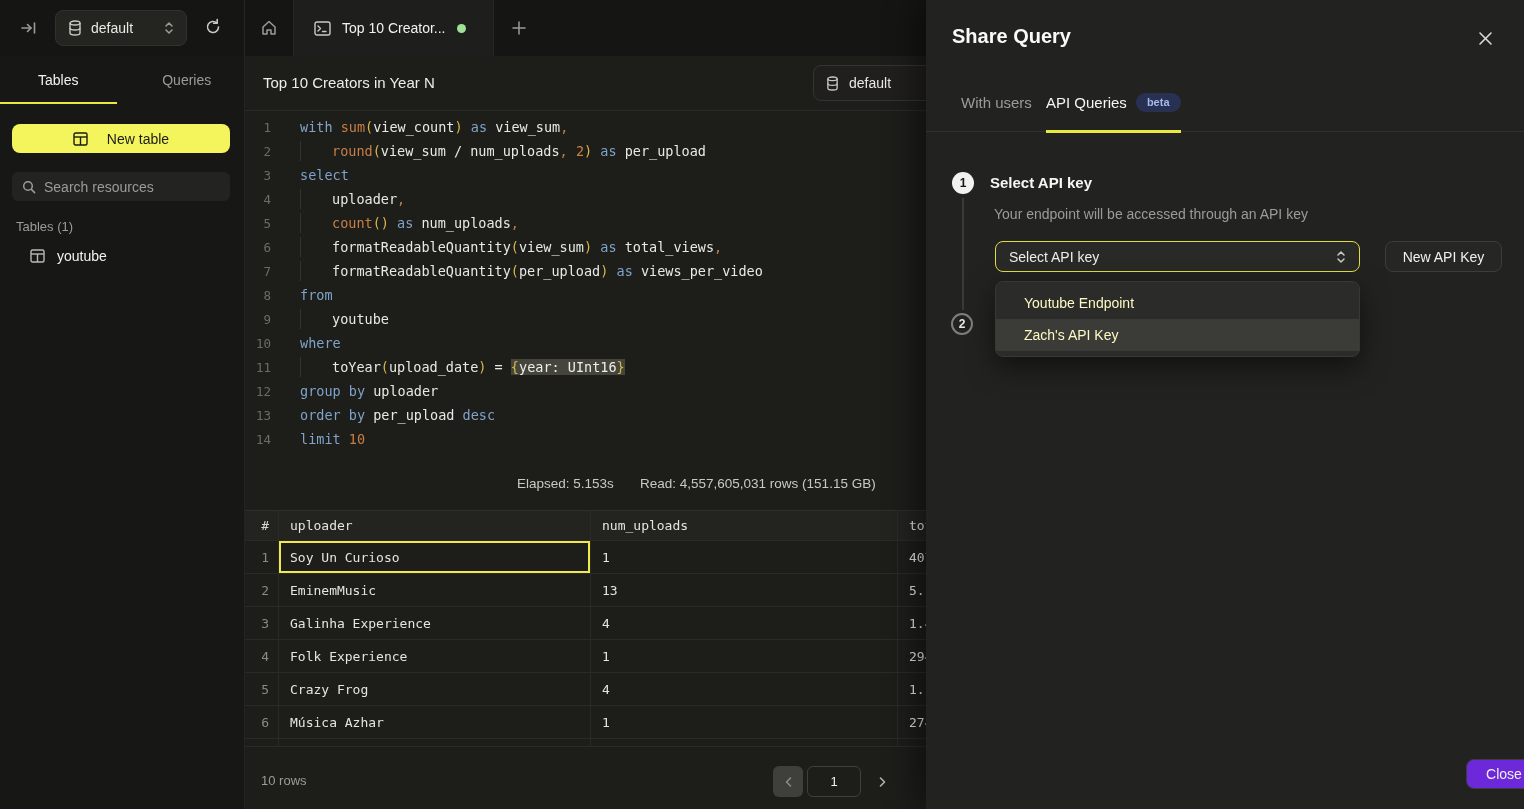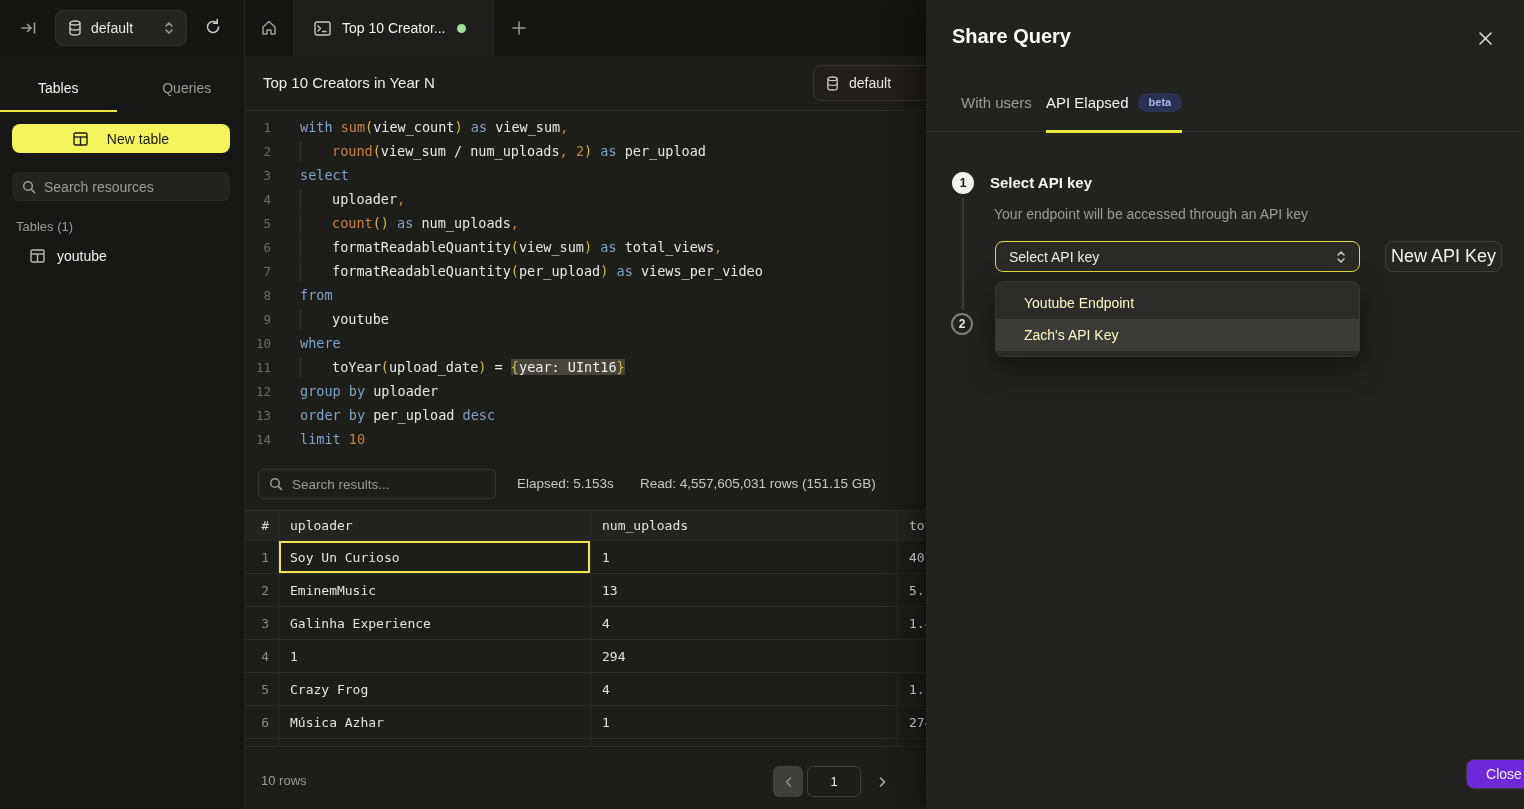--- a/index.html
+++ b/index.html
@@ -24,21 +24,21 @@
   #db-select-top .lbl{font-size:14px;flex:1;}
   #refresh-btn{left:204px;top:18px;color:#c9c9c4;cursor:pointer;}
   #home-btn{left:245px;top:0;width:48px;height:56px;display:flex;align-items:center;justify-content:center;color:var(--muted);cursor:pointer;}
   #query-tab{left:294px;top:0;width:199px;height:56px;background:#1e1e1c;display:flex;align-items:center;gap:11px;padding:0 20px;cursor:pointer;}
   #query-tab .t-label{font-size:14px;color:#f2f2ef;white-space:nowrap;overflow:hidden;}
   #tab-dot{width:9px;height:9px;border-radius:50%;background:var(--green);flex:none;}
   #new-tab-btn{left:493px;top:0;width:52px;height:56px;display:flex;align-items:center;justify-content:center;color:var(--muted);cursor:pointer;}
 
   
   #sidebar{left:0;top:56px;width:245px;height:753px;background:#171715;border-right:1px solid #242422;}
-  .side-tabs{position:absolute;left:0;top:8px;width:245px;height:48px;display:flex;gap:12px;}
+  .side-tabs{position:absolute;left:0;top:0;width:245px;height:48px;display:flex;gap:12px;}
   .side-tab{flex:1;display:flex;align-items:center;justify-content:center;font-size:14px;color:var(--muted);cursor:pointer;position:relative;}
   .side-tab.active{color:#f2f2ef;}
   .side-tab.active::after{content:"";position:absolute;left:0;right:0;bottom:0;height:2px;background:var(--yellow-line);}
   #new-table-btn{left:12px;top:68px;width:218px;height:29px;background:var(--yellow);border-radius:8px;
     display:flex;align-items:center;justify-content:center;gap:19px;color:#1b1b17;font-size:14px;font-weight:500;cursor:pointer;}
   #resource-search{left:12px;top:116px;width:218px;height:29px;background:#232321;border-radius:6px;
     display:flex;align-items:center;gap:8px;padding:0 10px;color:var(--muted);cursor:text;}
   #resource-search .ph{font-size:14px;}
   #tables-section-label{left:16px;top:163px;font-size:13px;color:var(--muted);}
   #table-item-youtube{left:0;top:186px;width:245px;height:28px;display:flex;align-items:center;gap:12px;padding:0 0 0 30px;cursor:pointer;}
@@ -105,21 +105,21 @@
     font-size:12px;font-weight:700;}
   #step1-circle{left:26px;top:172px;background:#f2f2ef;color:#17171a;}
   #step-connector{position:absolute;left:36px;top:198px;width:2px;height:112px;background:#3a3a37;}
   #step2-circle{left:25px;top:313px;background:var(--bg2);border:2px solid #7f7f7a;color:#e8e8e5;}
   #step1-title{position:absolute;left:64px;top:174px;font-size:15px;font-weight:700;color:#f5f5f2;}
   #step1-desc{position:absolute;left:68px;top:206px;font-size:14px;color:var(--muted);}
   #api-key-select{position:absolute;left:69px;top:241px;width:365px;height:31px;background:#292927;border:1px solid #e0dd40;
     border-radius:8px;display:flex;align-items:center;padding:0 13px;cursor:pointer;}
   #api-key-select .lbl{flex:1;font-size:14px;color:#eDeDea;}
   #new-api-key-btn{position:absolute;left:459px;top:241px;width:117px;height:31px;background:#262624;border:1px solid #3d3d3a;
-    border-radius:8px;display:flex;align-items:center;justify-content:center;font-size:18px;color:#f0f0ec;cursor:pointer;}
+    border-radius:8px;display:flex;align-items:center;justify-content:center;font-size:14px;color:#f0f0ec;cursor:pointer;}
   #dd-menu{position:absolute;left:69px;top:281px;width:365px;background:#2b2b29;border:1px solid #39392f;border-radius:8px;
     padding:5px 0;box-shadow:0 10px 28px rgba(0,0,0,.5);}
   .dd-item{height:32px;display:flex;align-items:center;padding:0 28px;font-size:14px;color:#fef9c3;cursor:pointer;}
   .dd-item.hl{background:#3b3b38;}
   #close-btn{position:absolute;left:510px;top:759px;width:76px;height:30px;background:#6d28d9;border:1px solid #3d3d3a;
     border-radius:8px;display:flex;align-items:center;justify-content:center;font-size:14px;color:#f0f0ec;cursor:pointer;margin-left:30px;}
 </style>
 </head>
 <body>
 
@@ -293,29 +293,20 @@
             <span class="code"><span class="tok-kw">order by</span><span class="tok-pl"> per_upload </span><span class="tok-kw">desc</span></span>
           </div>
           <div class="line">
             <span class="ln">14</span>
             <span class="code"><span class="tok-kw">limit</span><span class="tok-pl"> </span><span class="tok-nm">10</span></span>
           </div>
         </div>
     </div>
 
     <div id="results-toolbar" class="abs">
-      <div id="results-search">
-        <span>
-          <svg width="14" height="14" viewBox="0 0 14 14" fill="none" stroke="currentColor" stroke-width="1.5" stroke-linecap="round">
-            <circle cx="6" cy="6" r="4.3"></circle>
-              <line x1="9.4" y1="9.4" x2="12.6" y2="12.6"></line>
-          </svg>
-        </span>
-        <span class="ph">Search results...</span>
-      </div>
       <span id="stat-elapsed" class="stat">Elapsed: 5.153s</span>
       <span id="stat-read" class="stat">Read: 4,557,605,031 rows (151.15 GB)</span>
     </div>
 
     <div id="grid" class="abs">
       <div id="grid-header" class="trow">
         <div class="c-num">#</div>
         <div class="c-upl">uploader</div>
         <div class="c-cnt">num_uploads</div>
         <div class="c-tot">total_views</div>
@@ -334,20 +325,21 @@
             <div class="c-tot">5.1</div>
           </div>
           <div class="trow">
             <div class="c-num">3</div>
             <div class="c-upl">Galinha Experience</div>
             <div class="c-cnt">4</div>
             <div class="c-tot">1.4</div>
           </div>
           <div class="trow">
             <div class="c-num">4</div>
+            <div class="c-upl">Folk Experience</div>
             <div class="c-cnt">1</div>
             <div class="c-tot">294</div>
           </div>
           <div class="trow">
             <div class="c-num">5</div>
             <div class="c-upl">Crazy Frog</div>
             <div class="c-cnt">4</div>
             <div class="c-tot">1.1</div>
           </div>
           <div class="trow">
@@ -387,21 +379,21 @@
       <svg width="17" height="17" viewBox="0 0 17 17" fill="none" stroke="currentColor" stroke-width="1.6" stroke-linecap="round">
         <line x1="3" y1="3" x2="14" y2="14"></line>
           <line x1="14" y1="3" x2="3" y2="14"></line>
       </svg>
     </span>
     <div id="share-tabs">
       <div id="tab-with-users" class="share-tab">
         <span>With users</span>
       </div>
       <div id="tab-api-endpoint" class="share-tab">
-        <span>API Elapsed</span>
+        <span>API Queries</span>
         <span id="beta-badge">beta</span>
       </div>
     </div>
 
     <div id="step1-circle" class="step-circle">1</div>
     <div id="step-connector"></div>
     <div id="step2-circle" class="step-circle">2</div>
 
     <div id="step1-title">Select API key</div>
     <div id="step1-desc">Your endpoint will be accessed through an API key</div>

